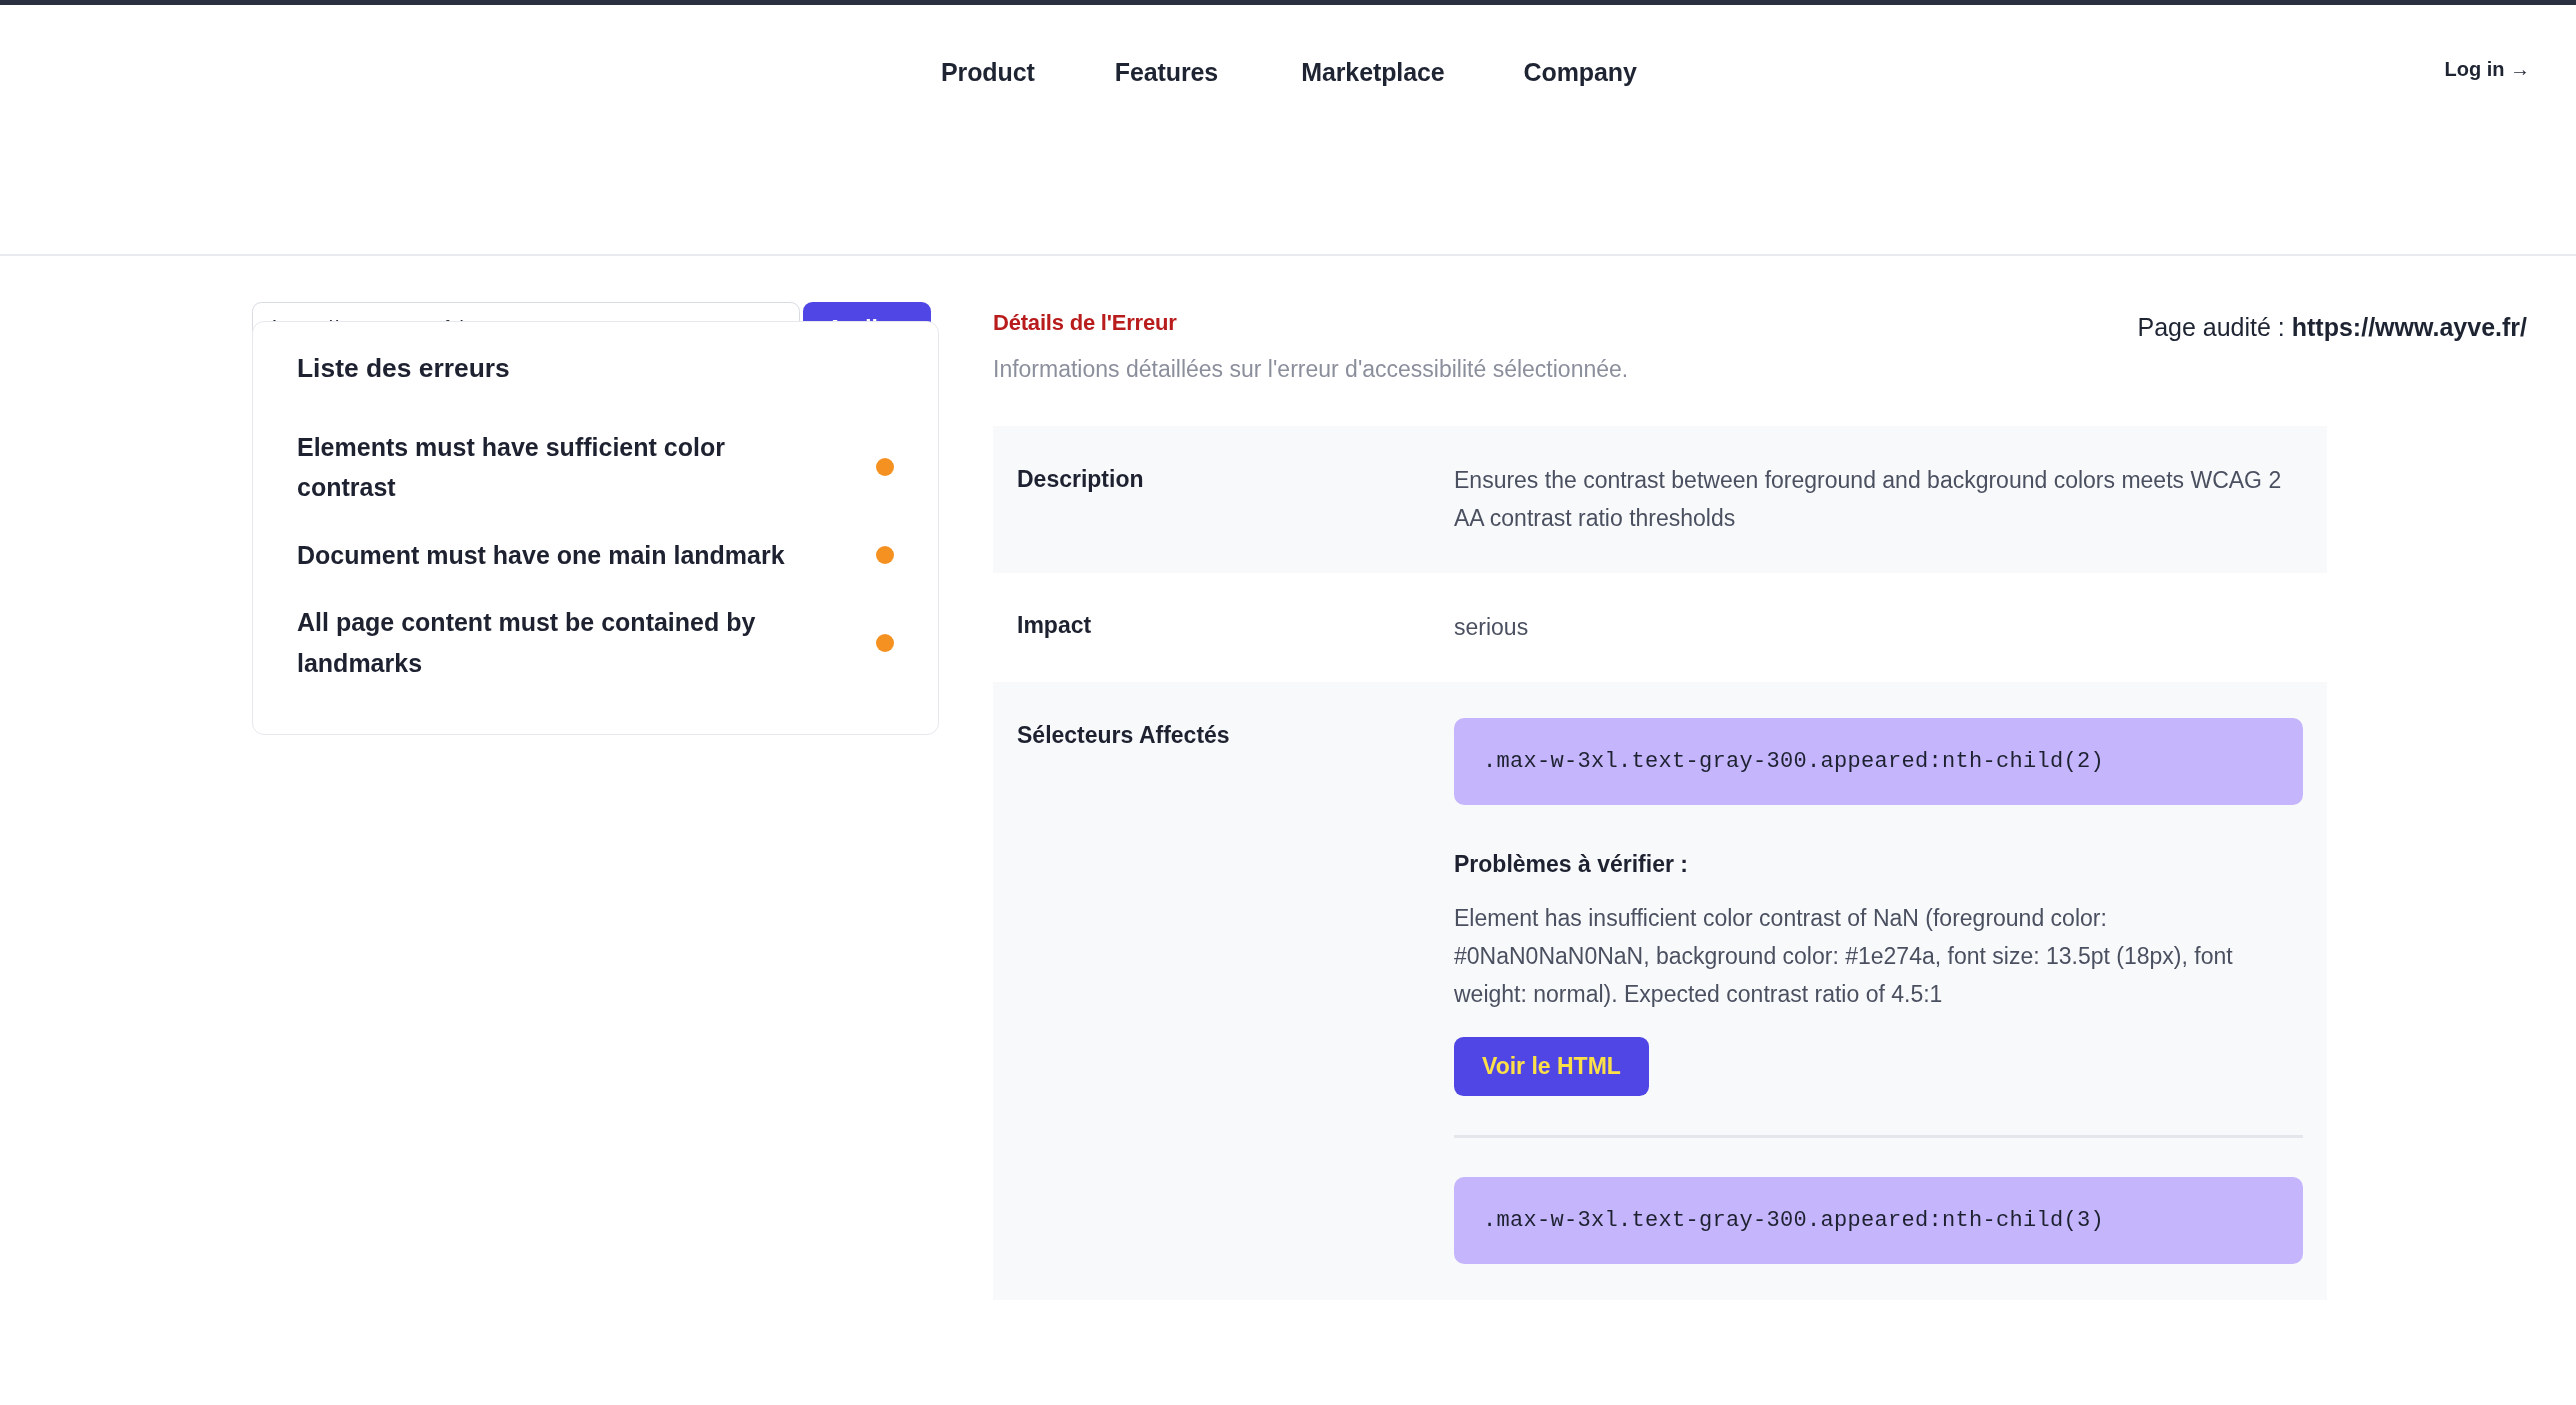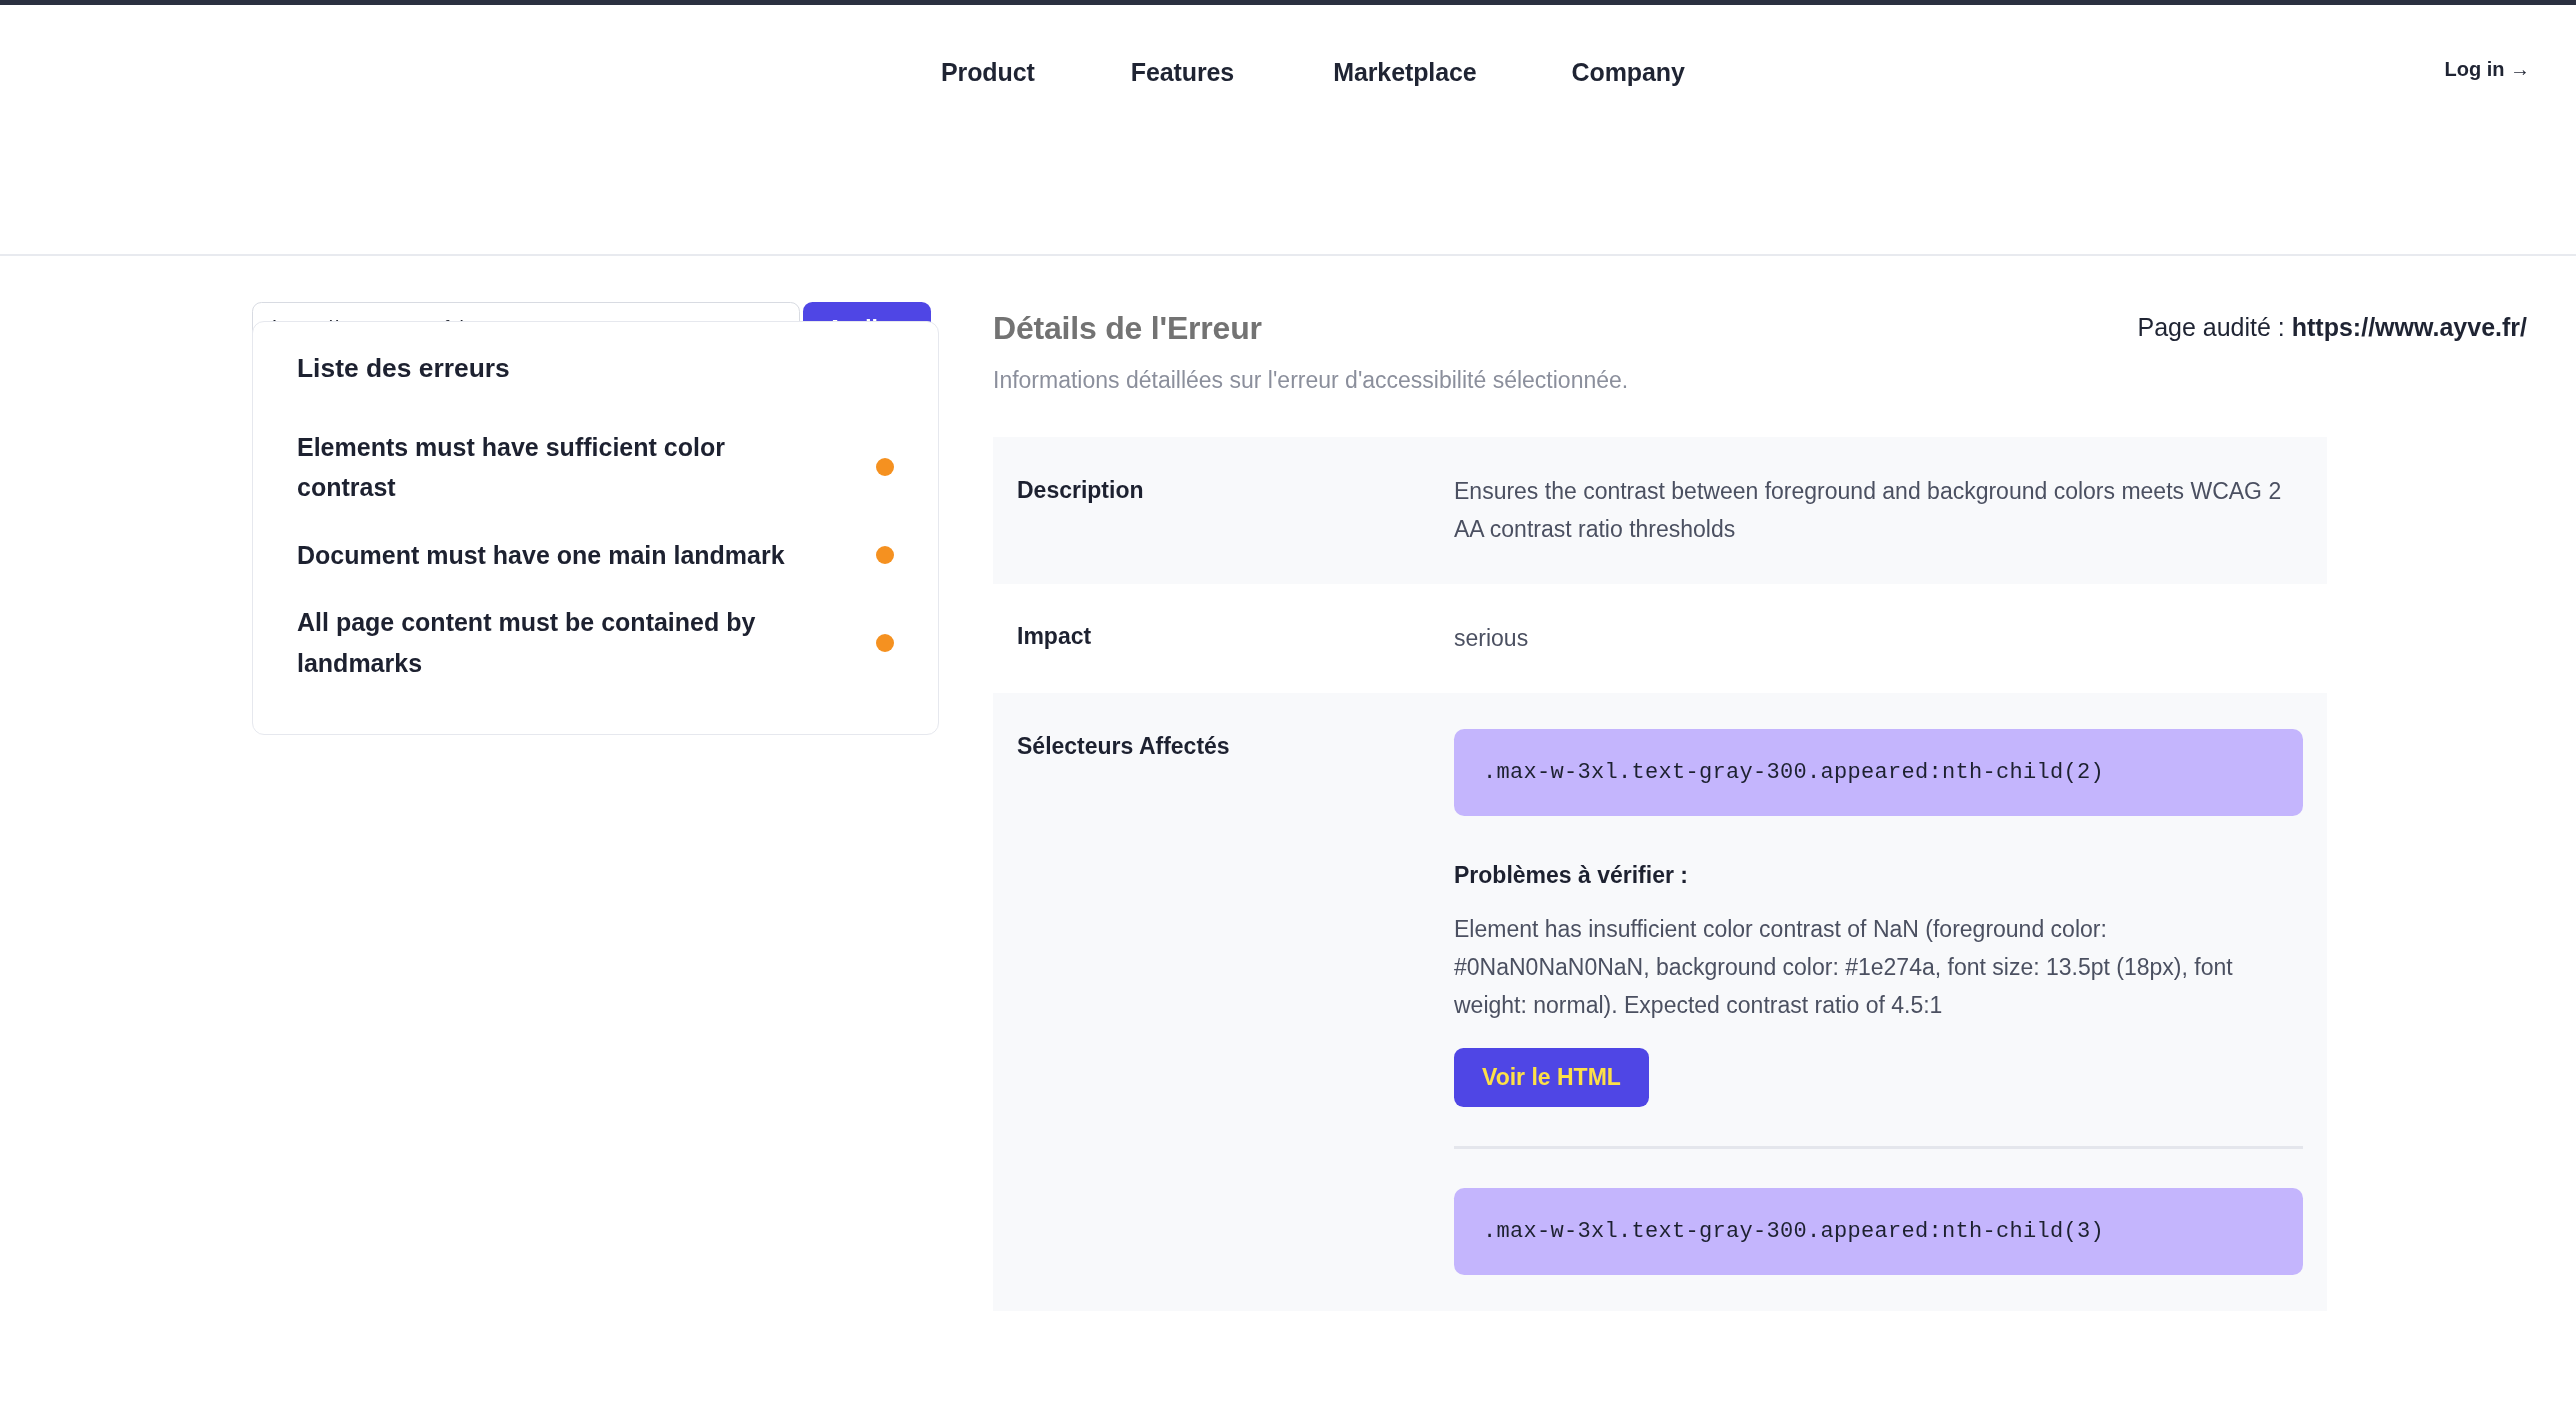--- a/index.html
+++ b/index.html
@@ -26,21 +26,21 @@
     height: 133px;
     display: flex;
     align-items: center;
     background: #ffffff;
   }
   .nav-links {
     position: absolute;
     left: 941px;
     top: 53px;
     display: flex;
-    gap: 16px;
+    gap: 0px;
   }
   .nav-link {
     font-size: 25px;
     font-weight: 600;
     color: #1f2433;
     letter-spacing: -0.1px;
     text-decoration: none;
     cursor: pointer;
     white-space: nowrap;
   }
@@ -157,23 +157,23 @@
   }
 
   
   .details {
     position: absolute;
     left: 993px;
     top: 51px;
     width: 1334px;
   }
   .details-title {
-    font-size: 32px;
+    font-size: 22px;
     font-weight: 700;
-    color: #737373;
+    color: #b91c1c;
     letter-spacing: -0.2px;
   }
   .details-sub {
     margin-top: 20.4px;
     font-size: 23px;
     color: #8b8f9c;
   }
 
   .dl {
     margin-top: 43px;

